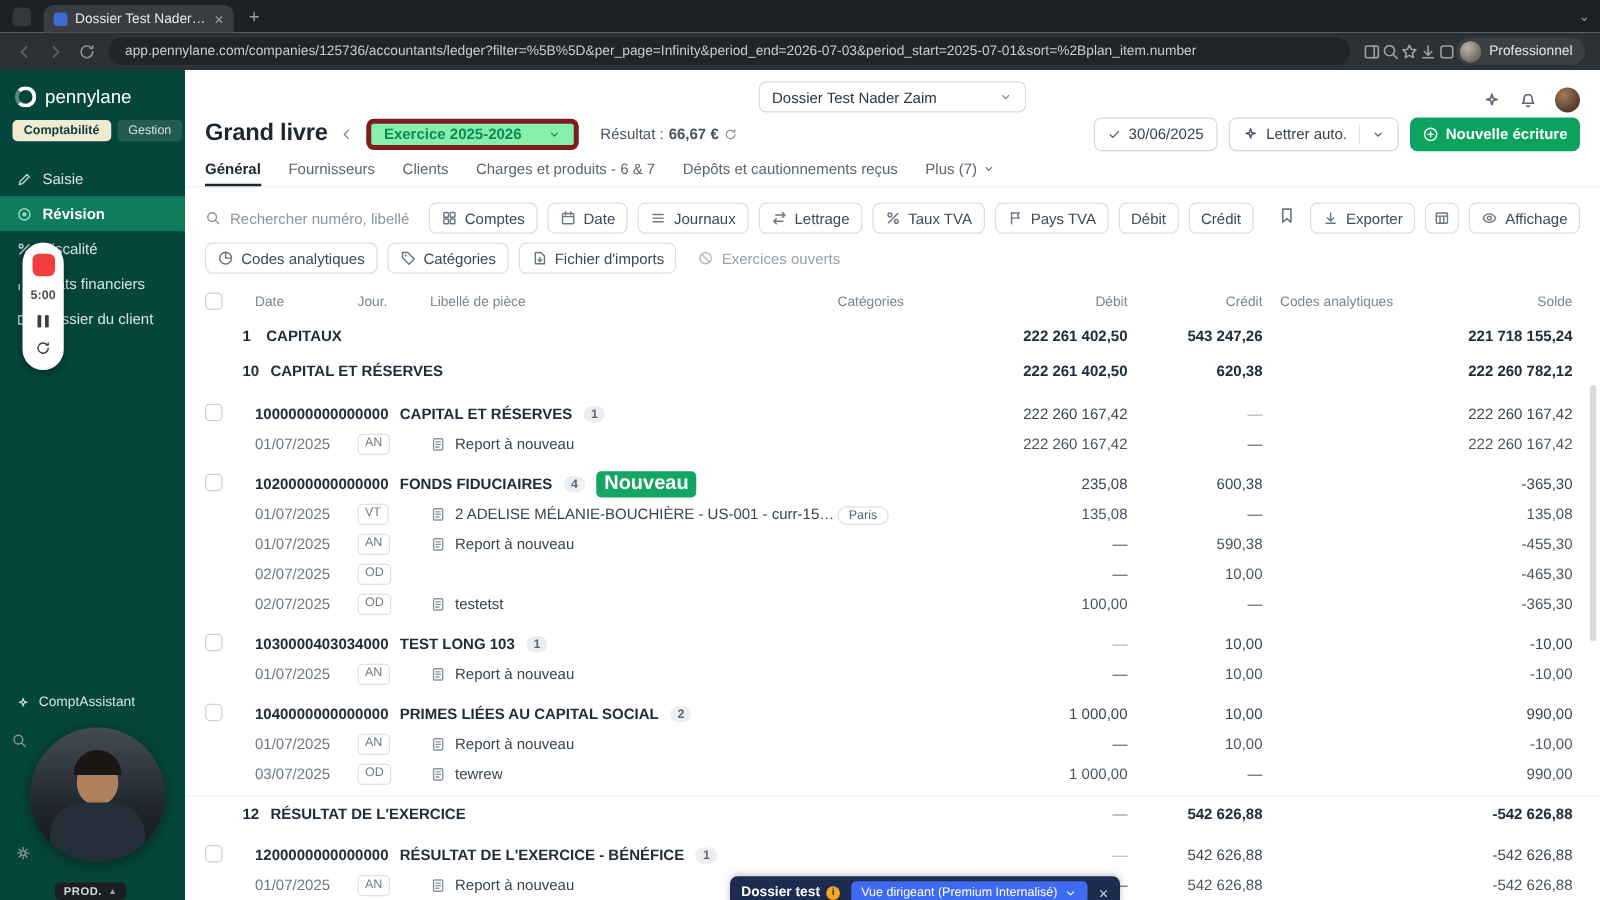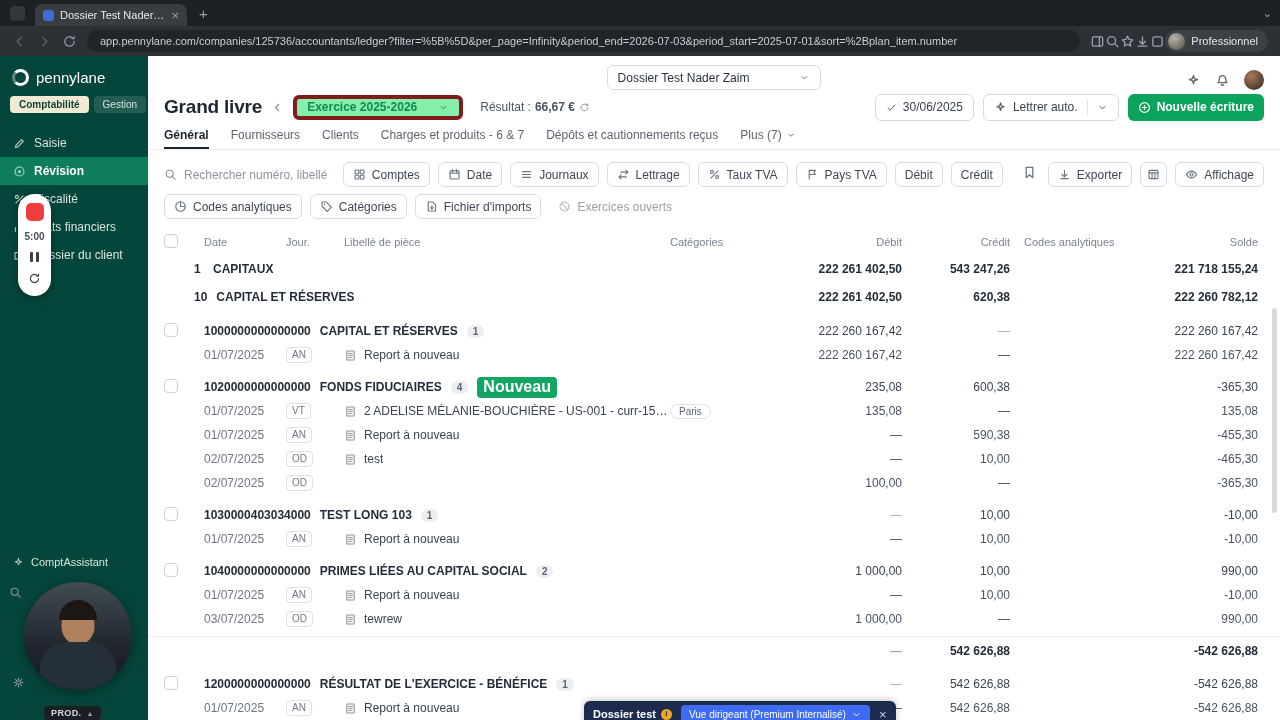--- a/index.html
+++ b/index.html
@@ -569,37 +569,37 @@
             <div class="c-cat"></div>
             <div class="c-debit amt muted">—</div>
             <div class="c-credit amt">590,38</div>
             <div class="c-codes"></div>
             <div class="c-solde amt">-455,30</div>
           </div>
           <div class="grid trow entry">
             <div class="c-check"></div>
             <div class="c-date e-date">02/07/2025</div>
             <div class="c-jour"><span class="jchip">OD</span></div>
+            <div class="c-cat"></div>
+            <div class="c-debit amt muted">—</div>
+            <div class="c-credit amt">10,00</div>
+            <div class="c-codes"></div>
+            <div class="c-solde amt">-465,30</div>
+          </div>
+          <div class="grid trow entry">
+            <div class="c-check"></div>
+            <div class="c-date e-date">02/07/2025</div>
+            <div class="c-jour"><span class="jchip">OD</span></div>
             <div class="c-lib">
               <svg class="i doc" viewBox="0 0 16 16">
                 <rect x="3.5" y="2.5" width="9" height="11" rx="1"></rect>
                 <path d="M5.8 5.5h4.4M5.8 8h4.4M5.8 10.5h3"></path>
               </svg>
-              <span class="e-label">test</span>
-            </div>
-            <div class="c-cat"></div>
-            <div class="c-debit amt muted">—</div>
-            <div class="c-credit amt">10,00</div>
-            <div class="c-codes"></div>
-            <div class="c-solde amt">-465,30</div>
-          </div>
-          <div class="grid trow entry">
-            <div class="c-check"></div>
-            <div class="c-date e-date">02/07/2025</div>
-            <div class="c-jour"><span class="jchip">OD</span></div>
+              <span class="e-label">testetst</span>
+            </div>
             <div class="c-cat"></div>
             <div class="c-debit amt">100,00</div>
             <div class="c-credit amt muted">—</div>
             <div class="c-codes"></div>
             <div class="c-solde amt">-365,30</div>
           </div>
           <div class="grid trow account">
             <div class="c-check"><span class="checkbox"></span></div>
             <div class="c-span pad">
               <span>1030000403034000</span>
@@ -669,20 +669,24 @@
               <span class="e-label">tewrew</span>
             </div>
             <div class="c-cat"></div>
             <div class="c-debit amt">1 000,00</div>
             <div class="c-credit amt muted">—</div>
             <div class="c-codes"></div>
             <div class="c-solde amt">990,00</div>
           </div>
           <div class="grid trow group sep">
             <div class="c-check"></div>
+            <div class="c-span">
+              <span class="g-num">12</span>
+              <span>RÉSULTAT DE L'EXERCICE</span>
+            </div>
             <div class="c-debit amt muted">—</div>
             <div class="c-credit amt">542 626,88</div>
             <div class="c-codes"></div>
             <div class="c-solde amt">-542 626,88</div>
           </div>
           <div class="grid trow account">
             <div class="c-check"><span class="checkbox"></span></div>
             <div class="c-span pad">
               <span>1200000000000000</span>
               <span>RÉSULTAT DE L'EXERCICE - BÉNÉFICE</span>

